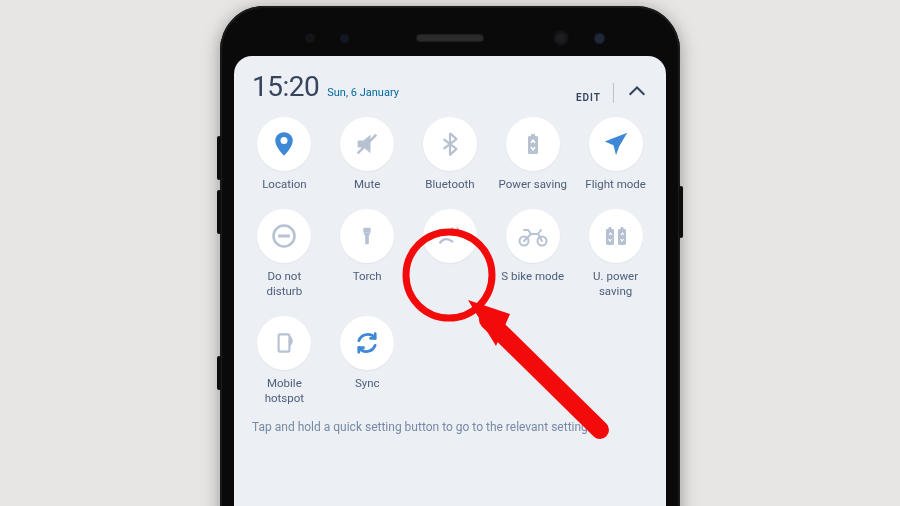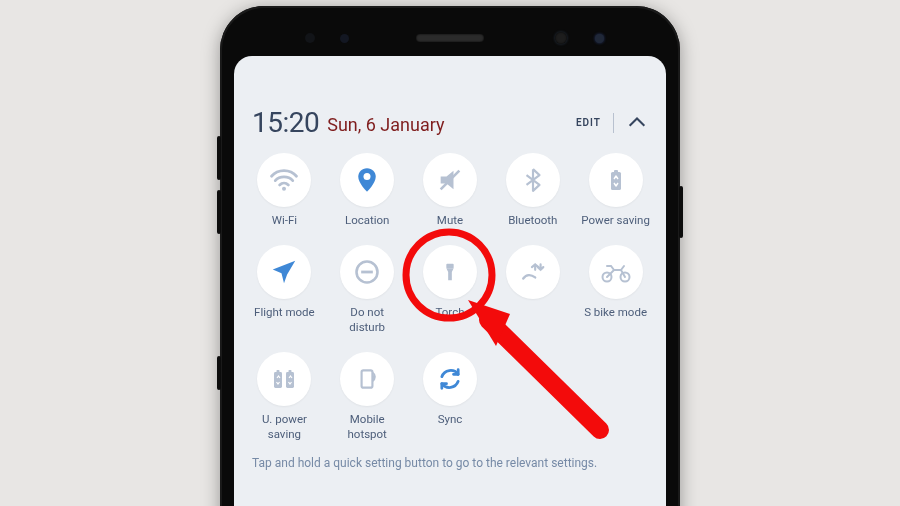--- a/index.html
+++ b/index.html
@@ -16,23 +16,23 @@
   }
   .speaker { width:68px; height:8px; background:#2b2b2b; border-radius:4px; box-shadow: inset 0 0 2px #000; }
   .camdot { position:absolute; left:50%; transform:translateX(105px); width:12px; height:12px; border-radius:50%; background:#1d1d1d; box-shadow:inset 0 0 2px #000, 0 0 3px rgba(90,120,160,.4); }
   .camdot2 { position:absolute; left:50%; transform:translateX(145px); width:9px; height:9px; border-radius:50%; background:#202838; box-shadow: 0 0 3px rgba(70,100,200,.5);}
   .sensor { position:absolute; left:50%; transform:translateX(-145px); width:10px; height:10px; border-radius:50%; background:#121418;}
   .sensor2 { position:absolute; left:50%; transform:translateX(-110px); width:9px; height:9px; border-radius:50%; background:#131722;}
   .screen {
     position:absolute; left:14px; right:14px; top:50px; bottom:0;
     background:#eceff3; border-radius:18px 18px 0 0; overflow:hidden;
   }
-  .hdr { display:flex; align-items:center; padding: 14px 18px 10px 18px; color:#3b4a63;margin-top:36px; }
+  .hdr { display:flex; align-items:flex-end; padding: 14px 18px 10px 18px; color:#3b4a63; }
   .time { font-size:28px; font-weight:400; letter-spacing:-0.5px; color:#36455e; }
-  .date { font-size:18px; margin-left:8px; color:#7f1d1d; align-self:flex-end; padding-bottom:4px; }
+  .date { font-size:11px; margin-left:8px; color:#0369a1; align-self:flex-end; padding-bottom:4px; }
   .spacer { flex:1; }
   .edit { font-size:10px; font-weight:600; color:#36455e; letter-spacing:1px; }
   .divider { width:1px; height:20px; background:#b8c1cf; margin:0 12px; }
   .chev svg { display:block; }
   .grid {
     display:grid; grid-template-columns: repeat(5, 1fr);
     row-gap: 18px; column-gap: 2px; padding: 4px 10px 0 10px;
   }
   .tile { display:flex; flex-direction:column; align-items:center; cursor:pointer; }
   .circ {
@@ -77,31 +77,20 @@
       <span class="divider"></span>
       <span class="chev">
         <svg width="22" height="22" viewBox="0 0 24 24">
             <path d="M4 15 L12 7 L20 15" fill="none" stroke="#36455e" stroke-width="2.2"></path>
           </svg>
       </span>
     </div>
 
     <div class="grid">
 
-      <div class="tile">
-        <div class="circ">
-            <svg width="30" height="30" viewBox="0 0 24 24">
-              <path d="M2 9 C7 3 17 3 22 9" fill="none" stroke="#b6c1d2" stroke-width="2.2" stroke-linecap="round"></path>
-              <path d="M5 12.5 C8.5 8.5 15.5 8.5 19 12.5" fill="none" stroke="#b6c1d2" stroke-width="2.2" stroke-linecap="round"></path>
-              <path d="M8.5 16 C10.5 14 13.5 14 15.5 16" fill="none" stroke="#b6c1d2" stroke-width="2.2" stroke-linecap="round"></path>
-              <circle cx="12" cy="19" r="1.6" fill="#b6c1d2"></circle>
-            </svg>
-          </div>
-        <div class="lbl">Wi-Fi</div>
-      </div>
 
       <div class="tile">
         <div class="circ">
             <svg width="28" height="28" viewBox="0 0 24 24">
               <path d="M12 2 C7.6 2 4.5 5.3 4.5 9.2 C4.5 14.8 12 22 12 22 C12 22 19.5 14.8 19.5 9.2 C19.5 5.3 16.4 2 12 2 Z" fill="#3f88d6"></path>
               <circle cx="12" cy="9" r="3" fill="#fff"></circle>
             </svg>
           </div>
         <div class="lbl">Location</div>
       </div>

